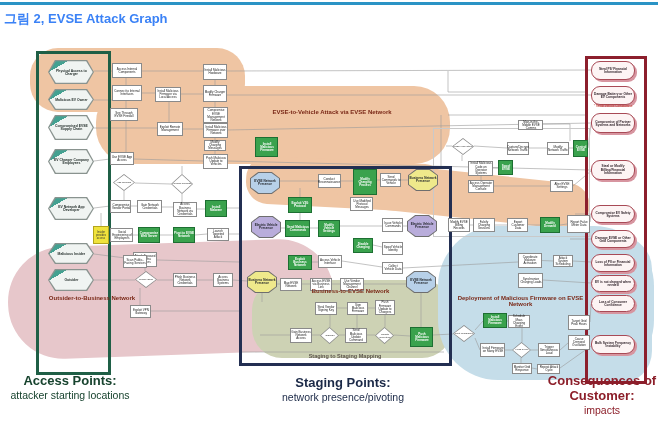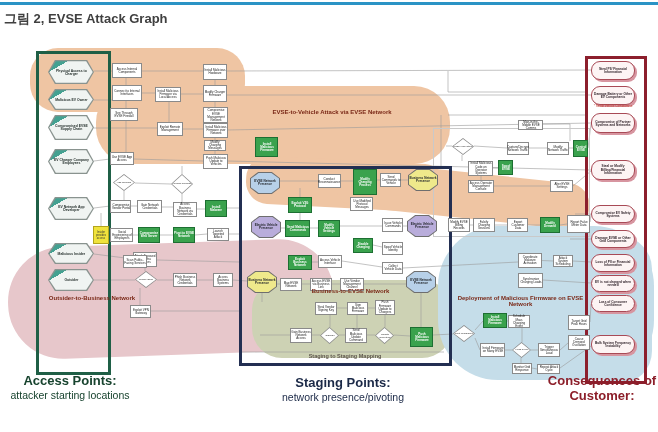--- a/index.html
+++ b/index.html
@@ -45,21 +45,21 @@
   .lb-note{color:#c0392b;font-size:6px;transform:scale(.5);transform-origin:left top;}
   .legend{position:absolute;text-align:center;}
   .lg-h{font-size:13px;font-weight:bold;line-height:1.15;}
   .lg-s{font-size:10.5px;line-height:1.2;}
 </style>
 </head>
 <body>
 
 <div class="page">
   <div class="top-rule" style="background: rgb(42, 147, 197);"></div>
-  <h1 class="fig-title" style="color: #404040;">그림 2, EVSE Attack Graph</h1>
+  <h1 class="fig-title" style="color: #3b82f6;">그림 2, EVSE Attack Graph</h1>
 
   <div class="canvas">
       <div class="region" style="left: 30px; top: 48px; width: 215px; height: 64px; background: rgb(239, 197, 163); border-radius: 28px; transform: rotate(0deg);"></div>
       <div class="region" style="left: 96px; top: 86px; width: 354px; height: 78px; background: rgb(239, 197, 163); border-radius: 36px; transform: rotate(0deg);"></div>
       <div class="region" style="left: 246px; top: 160px; width: 200px; height: 48px; background: rgb(239, 197, 163); border-radius: 22px; transform: rotate(3deg);"></div>
       <div class="region" style="left: 335px; top: 172px; width: 255px; height: 46px; background: rgb(239, 197, 163); border-radius: 22px; transform: rotate(6deg);"></div>
       <div class="region" style="left: 8px; top: 243px; width: 326px; height: 112px; background: rgb(231, 199, 203); border-radius: 55px; transform: rotate(-2deg);"></div>
       <div class="region" style="left: 252px; top: 280px; width: 200px; height: 78px; background: rgb(205, 210, 180); border-radius: 30px; transform: rotate(0deg);"></div>
       <div class="region" style="left: 438px; top: 226px; width: 216px; height: 154px; background: rgb(197, 221, 233); border-radius: 60px; transform: rotate(0deg);"></div>
       <div class="region" style="left: 586px; top: 236px; width: 66px; height: 148px; background: rgb(197, 221, 233); border-radius: 40px; transform: rotate(0deg);"></div>
@@ -548,14 +548,15 @@
   <div class="legend" style="left: 268px; top: 376px; width: 150px; color: rgb(27, 41, 71);">
     <div class="lg-h">Staging Points:</div>
     <div class="lg-s">network presence/pivoting</div>
   </div>
   <div class="legend" style="left: 2px; top: 374px; width: 136px; color: rgb(23, 67, 46);">
     <div class="lg-h">Access Points:</div>
     <div class="lg-s">attacker starting locations</div>
   </div>
   <div class="legend" style="left: 546px; top: 374px; width: 112px; color: rgb(140, 30, 41);">
     <div class="lg-h">Consequences of Customer:</div>
+    <div class="lg-s">impacts</div>
   </div>
 </div>
 
 </body></html>

